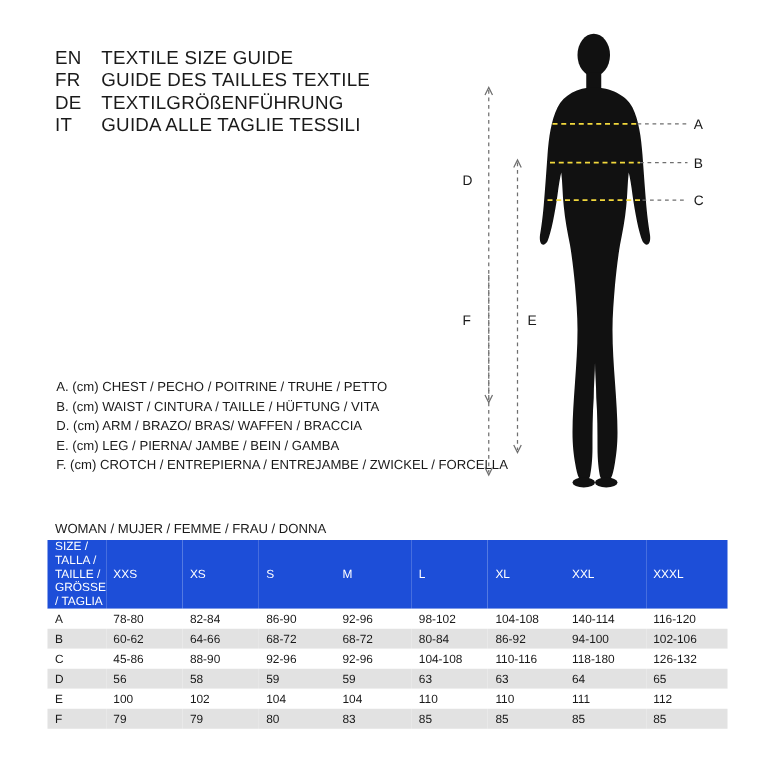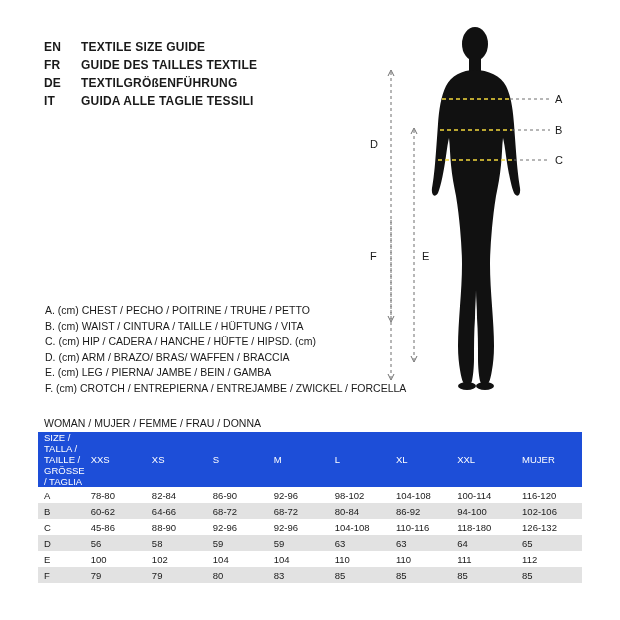--- a/index.html
+++ b/index.html
@@ -25,23 +25,22 @@
     position: absolute;
     left: 44px;
     top: 38px;
     width: 300px;
   }
   .title-row {
     display: flex;
     align-items: center;
     height: 18px;
     line-height: 18px;
-    font-size: 12px;
+    font-size: 15px;
     letter-spacing: .2px;
-    font-weight: bold;
   }
   .title-lang {
     width: 37px;
     flex: 0 0 37px;
     color: #1a1a1a;
   }
   .title-text {
     color: #1a1a1a;
   }
 
@@ -134,21 +133,20 @@
     </div>
     <div class="title-row">
       <span class="title-lang">IT</span>
       <span class="title-text">GUIDA ALLE TAGLIE TESSILI</span>
     </div>
   </div>
 
   <div class="legend">
     <div class="legend-row">A. (cm) CHEST / PECHO / POITRINE / TRUHE / PETTO</div>
     <div class="legend-row">B. (cm) WAIST / CINTURA / TAILLE / HÜFTUNG / VITA</div>
-    <div class="legend-row">C. (cm) HIP / CADERA / HANCHE / HÜFTE / HIPSD. (cm)</div>
     <div class="legend-row">D. (cm) ARM / BRAZO/ BRAS/ WAFFEN / BRACCIA</div>
     <div class="legend-row">E. (cm) LEG / PIERNA/ JAMBE / BEIN / GAMBA</div>
     <div class="legend-row">F. (cm) CROTCH / ENTREPIERNA / ENTREJAMBE / ZWICKEL / FORCELLA</div>
   </div>
 
   <div class="legend-label">WOMAN / MUJER / FEMME / FRAU / DONNA</div>
 
   <div class="figure-wrap">
     <svg class="fig-svg" width="250" height="400" viewBox="0 0 250 400" xmlns="http://www.w3.org/2000/svg">
 
@@ -243,32 +241,32 @@
     <tbody>
       <tr class="row-head">
         <td class="c0" colspan="2">SIZE / TALLA / TAILLE / GRÖSSE / TAGLIA</td>
         <td class="c2 cell">XXS</td>
         <td class="c3 cell">XS</td>
         <td class="c4 cell">S</td>
         <td class="c5 cell">M</td>
         <td class="c6 cell">L</td>
         <td class="c7 cell">XL</td>
         <td class="c8 cell">XXL</td>
-        <td class="c8 cell">MUJER</td>
+        <td class="c8 cell">XXXL</td>
       </tr>
 
       <tr class="row-plain">
         <td class="c0" colspan="2">A</td>
         <td class="cell">78-80</td>
         <td class="cell">82-84</td>
         <td class="cell">86-90</td>
         <td class="cell">92-96</td>
         <td class="cell">98-102</td>
         <td class="cell">104-108</td>
-        <td class="cell">100-114</td>
+        <td class="cell">140-114</td>
         <td class="cell">116-120</td>
       </tr>
 
       <tr class="row-shade">
         <td class="c0" colspan="2">B</td>
         <td class="cell">60-62</td>
         <td class="cell">64-66</td>
         <td class="cell">68-72</td>
         <td class="cell">68-72</td>
         <td class="cell">80-84</td>

